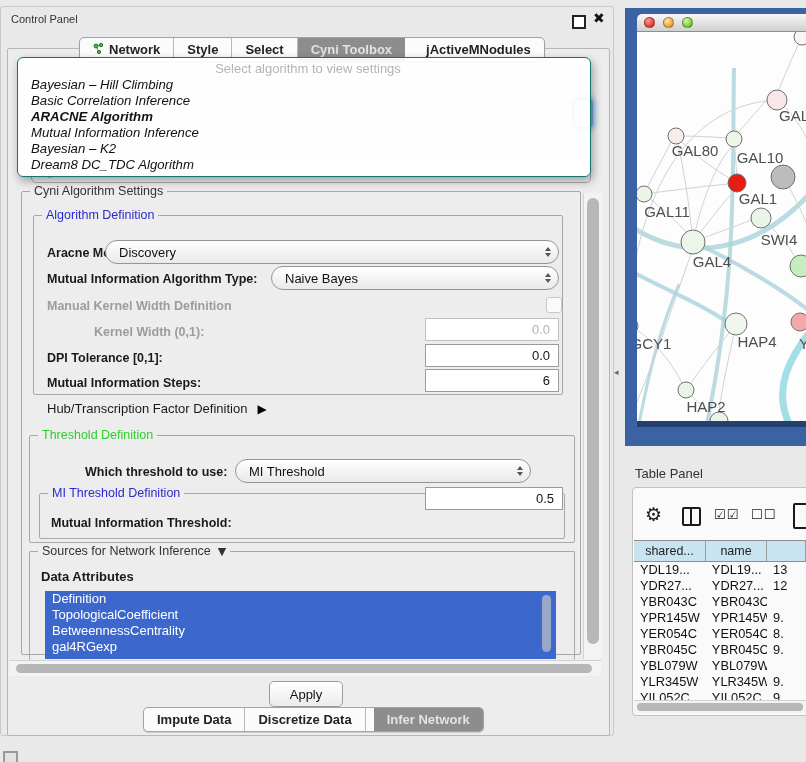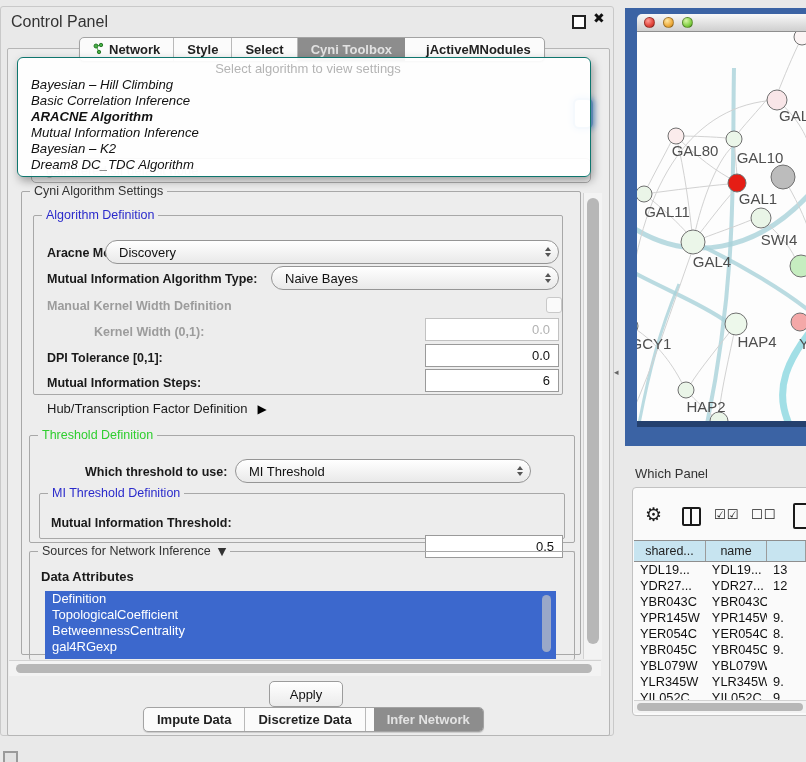--- a/index.html
+++ b/index.html
@@ -3,21 +3,21 @@
 <meta charset="utf-8">
 <style>
   html,body{margin:0;padding:0;background:#e9e9e9;}
   #app{position:relative;width:806px;height:762px;background:#e9e9e9;overflow:hidden;
        font-family:"Liberation Sans",sans-serif;color:#222;}
   .abs{position:absolute;}
 
   
   #control-panel{left:0;top:6px;width:614px;height:730px;background:#e9e9e9;
                  border:1px solid #c9c9c9;border-radius:3px;box-sizing:border-box;}
-  .panel-title{left:10px;top:6px;font-size:16px;color:#333;}
+  .panel-title{left:10px;top:6px;font-size:11px;color:#333;}
   .win-btn-float{left:571px;top:8px;width:10px;height:10px;border:2px solid #222;background:#fff;}
   .win-btn-close{left:592px;top:3px;font-size:14px;font-weight:bold;color:#111;
                  font-family:"DejaVu Sans",sans-serif;}
 
   .inner-frame{left:6px;top:41px;width:601px;height:686px;border:1px solid #b6b6b6;
                background:#ededed;border-radius:2px;}
 
   
   .segbar{display:flex;height:23px;background:#fbfbfb;border:1px solid #a3a3a3;
           border-radius:5px;overflow:hidden;box-shadow:0 1px 1px rgba(0,0,0,.15);}
@@ -238,21 +238,21 @@
       <span class="spin">
           <span class="u"></span>
           <span class="d"></span>
         </span>
     </div>
 
     <div class="abs group" style="left:38px;top:486px;width:524px;height:44px;">
       <span class="gtitle blue">MI Threshold Definition</span>
     </div>
     <div class="abs blabel" style="left:50px;top:509px;">Mutual Information Threshold:</div>
-    <div class="abs tfield" style="left:424px;top:528px;width:138px;">0.5</div>
+    <div class="abs tfield" style="left:424px;top:480px;width:138px;">0.5</div>
 
     <div class="abs group" style="left:28px;top:544px;width:544px;height:108px;border-bottom:none;">
       <span class="gtitle black">
         <span>Sources for Network Inference</span>
         <span style="font-family:'DejaVu Sans',sans-serif;font-size:11px;">&nbsp;▼</span>
       </span>
     </div>
     <div class="abs blabel" style="left:40px;top:562px;font-size:13px;">Data Attributes</div>
     <div class="abs" id="data-attributes-list">
         <div class="attr">Definition</div>
@@ -345,21 +345,21 @@
           <text x="75" y="235" font-size="15" fill="#4f4f4f" text-anchor="middle">GAL4</text>
           <text x="14" y="317" font-size="15" fill="#4f4f4f" text-anchor="middle">GCY1</text>
           <text x="120" y="315" font-size="15" fill="#4f4f4f" text-anchor="middle">HAP4</text>
           <text x="162" y="317" font-size="15" fill="#4f4f4f" text-anchor="start">Y</text>
           <text x="69" y="380" font-size="15" fill="#4f4f4f" text-anchor="middle">HAP2</text>
         </svg>
     </div>
     <div class="abs" id="net-bottom-shadow"></div>
   </div>
 
-  <div class="abs" id="table-panel-title">Which Panel</div>
+  <div class="abs" id="table-panel-title">Table Panel</div>
   <div class="abs" id="table-card"></div>
 
   <div class="abs ticon" id="gear-icon">⚙</div>
   <div class="abs" id="columns-icon"></div>
   <div class="abs ticon" id="selectall-icon">☑☑</div>
   <div class="abs ticon" id="deselect-icon">☐☐</div>
   <div class="abs" id="export-icon"></div>
 
   <div class="abs" id="table-header">
     <div class="hc c1">shared...</div>

